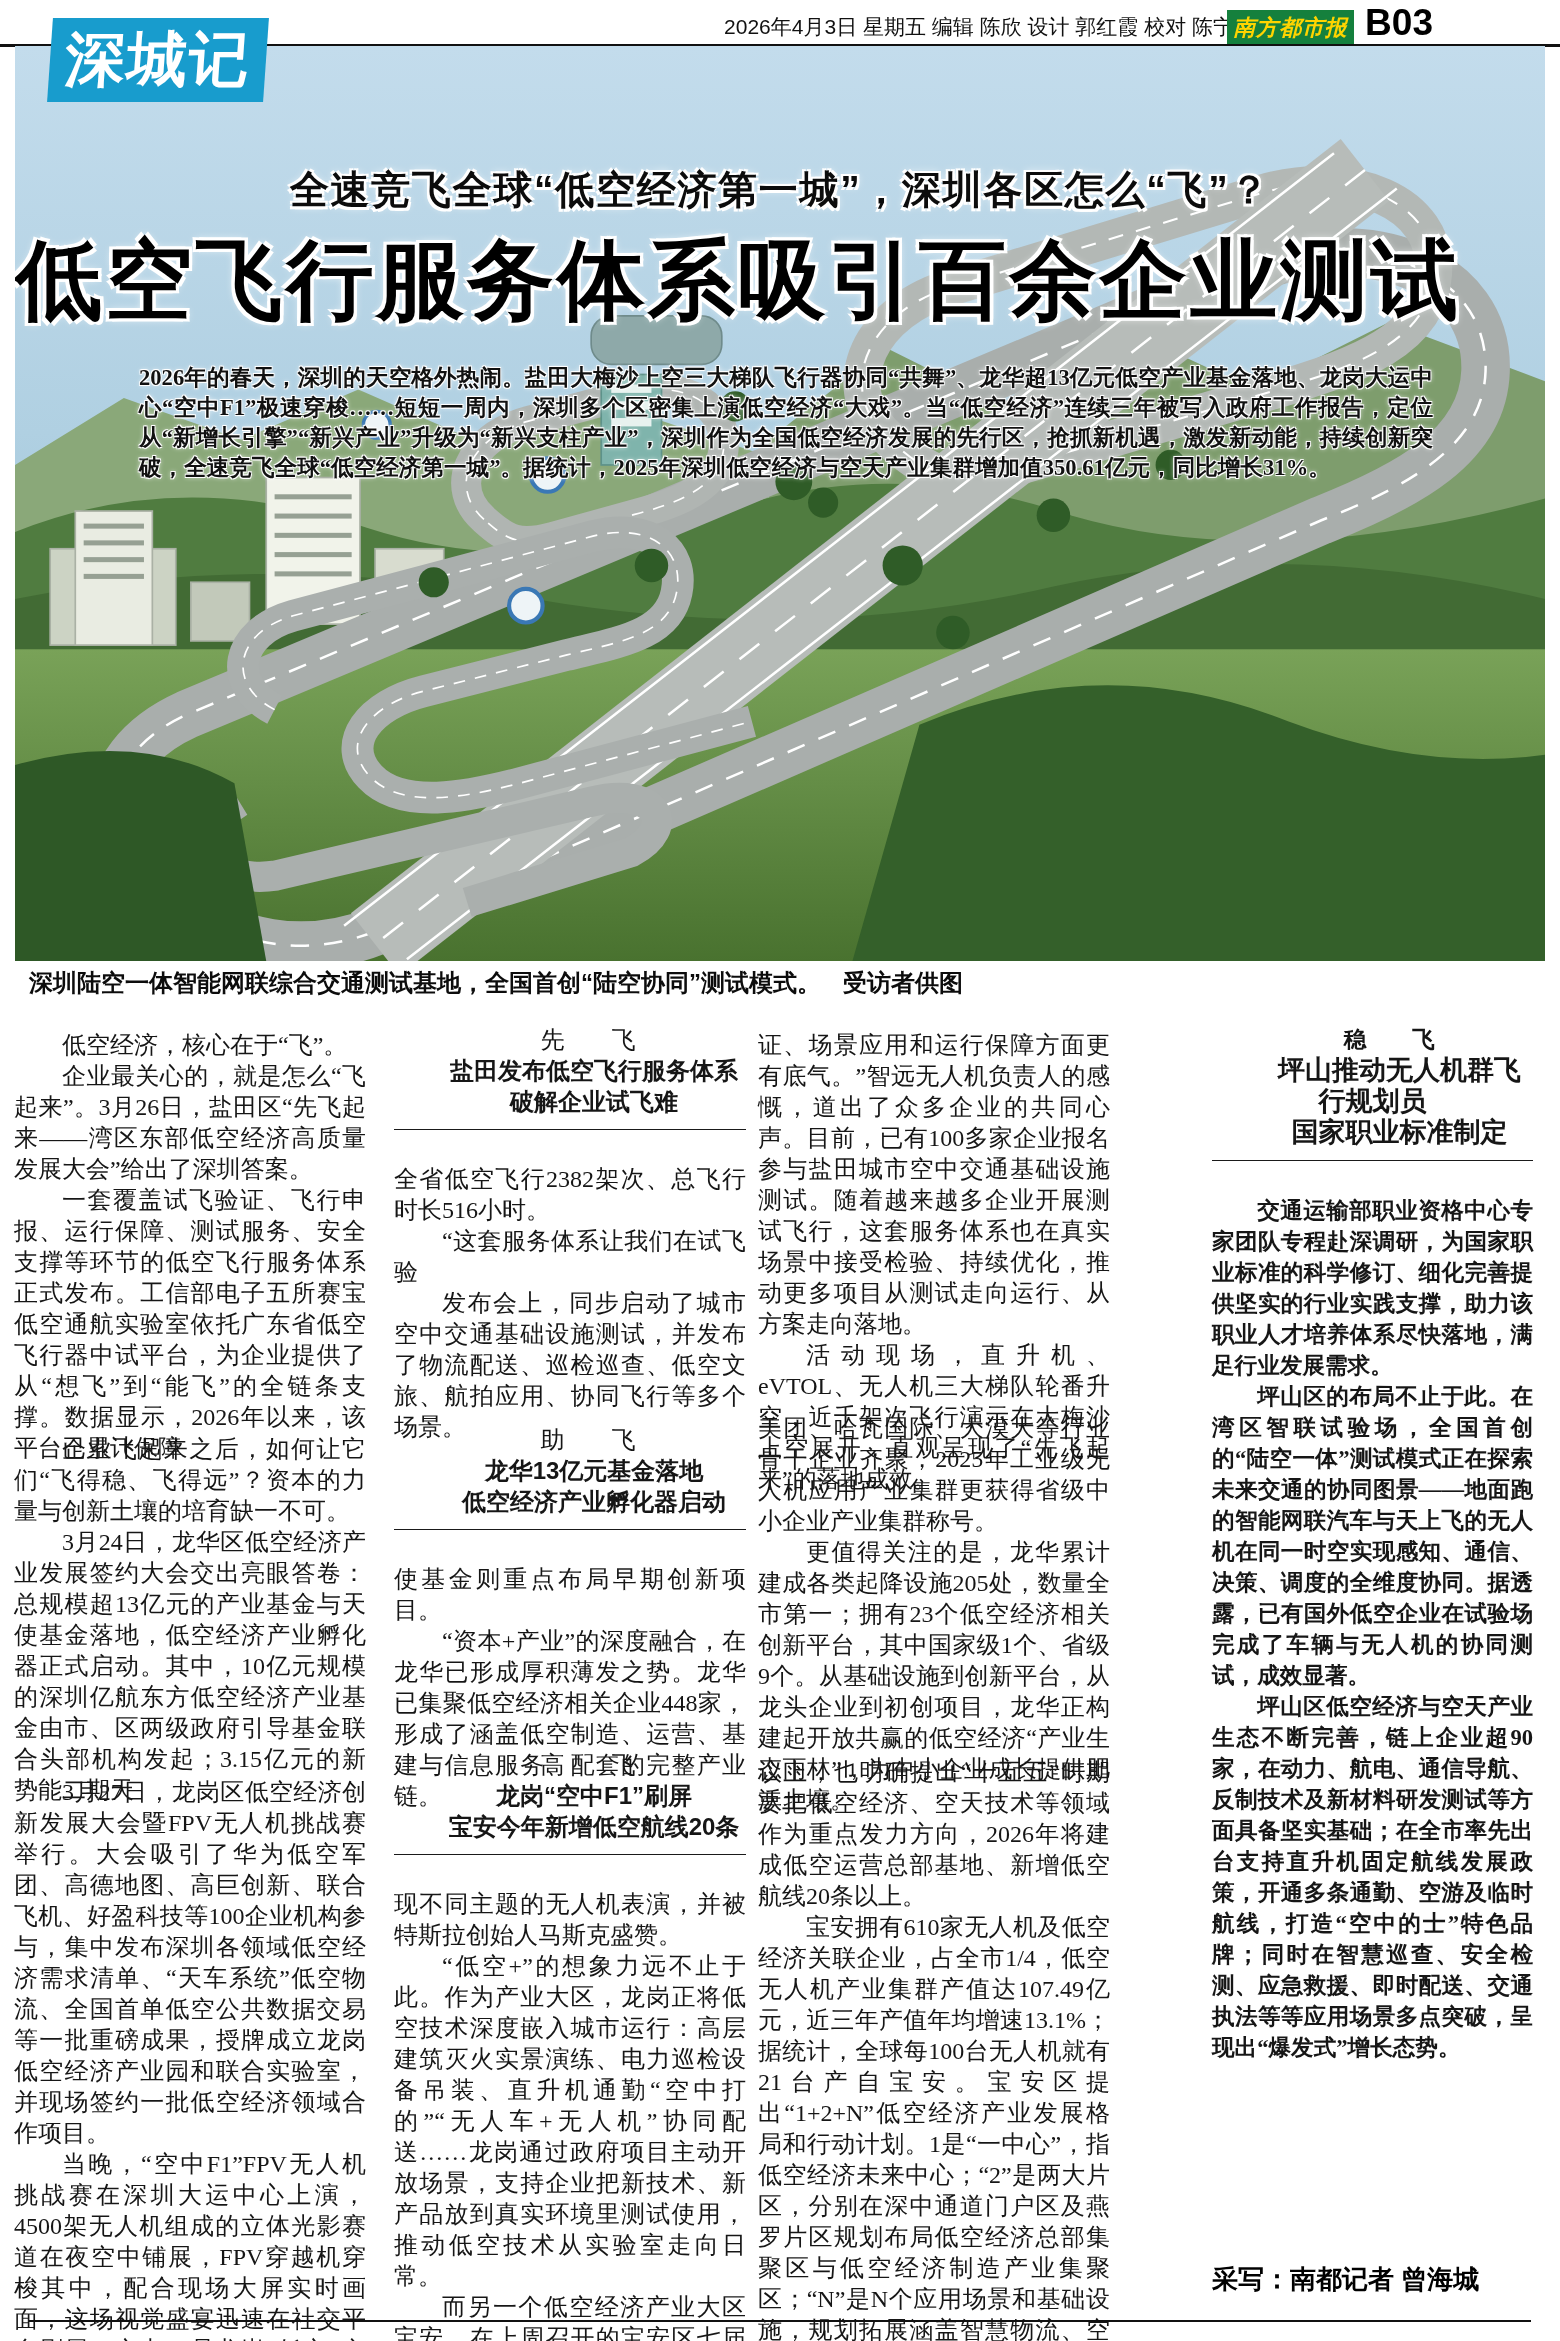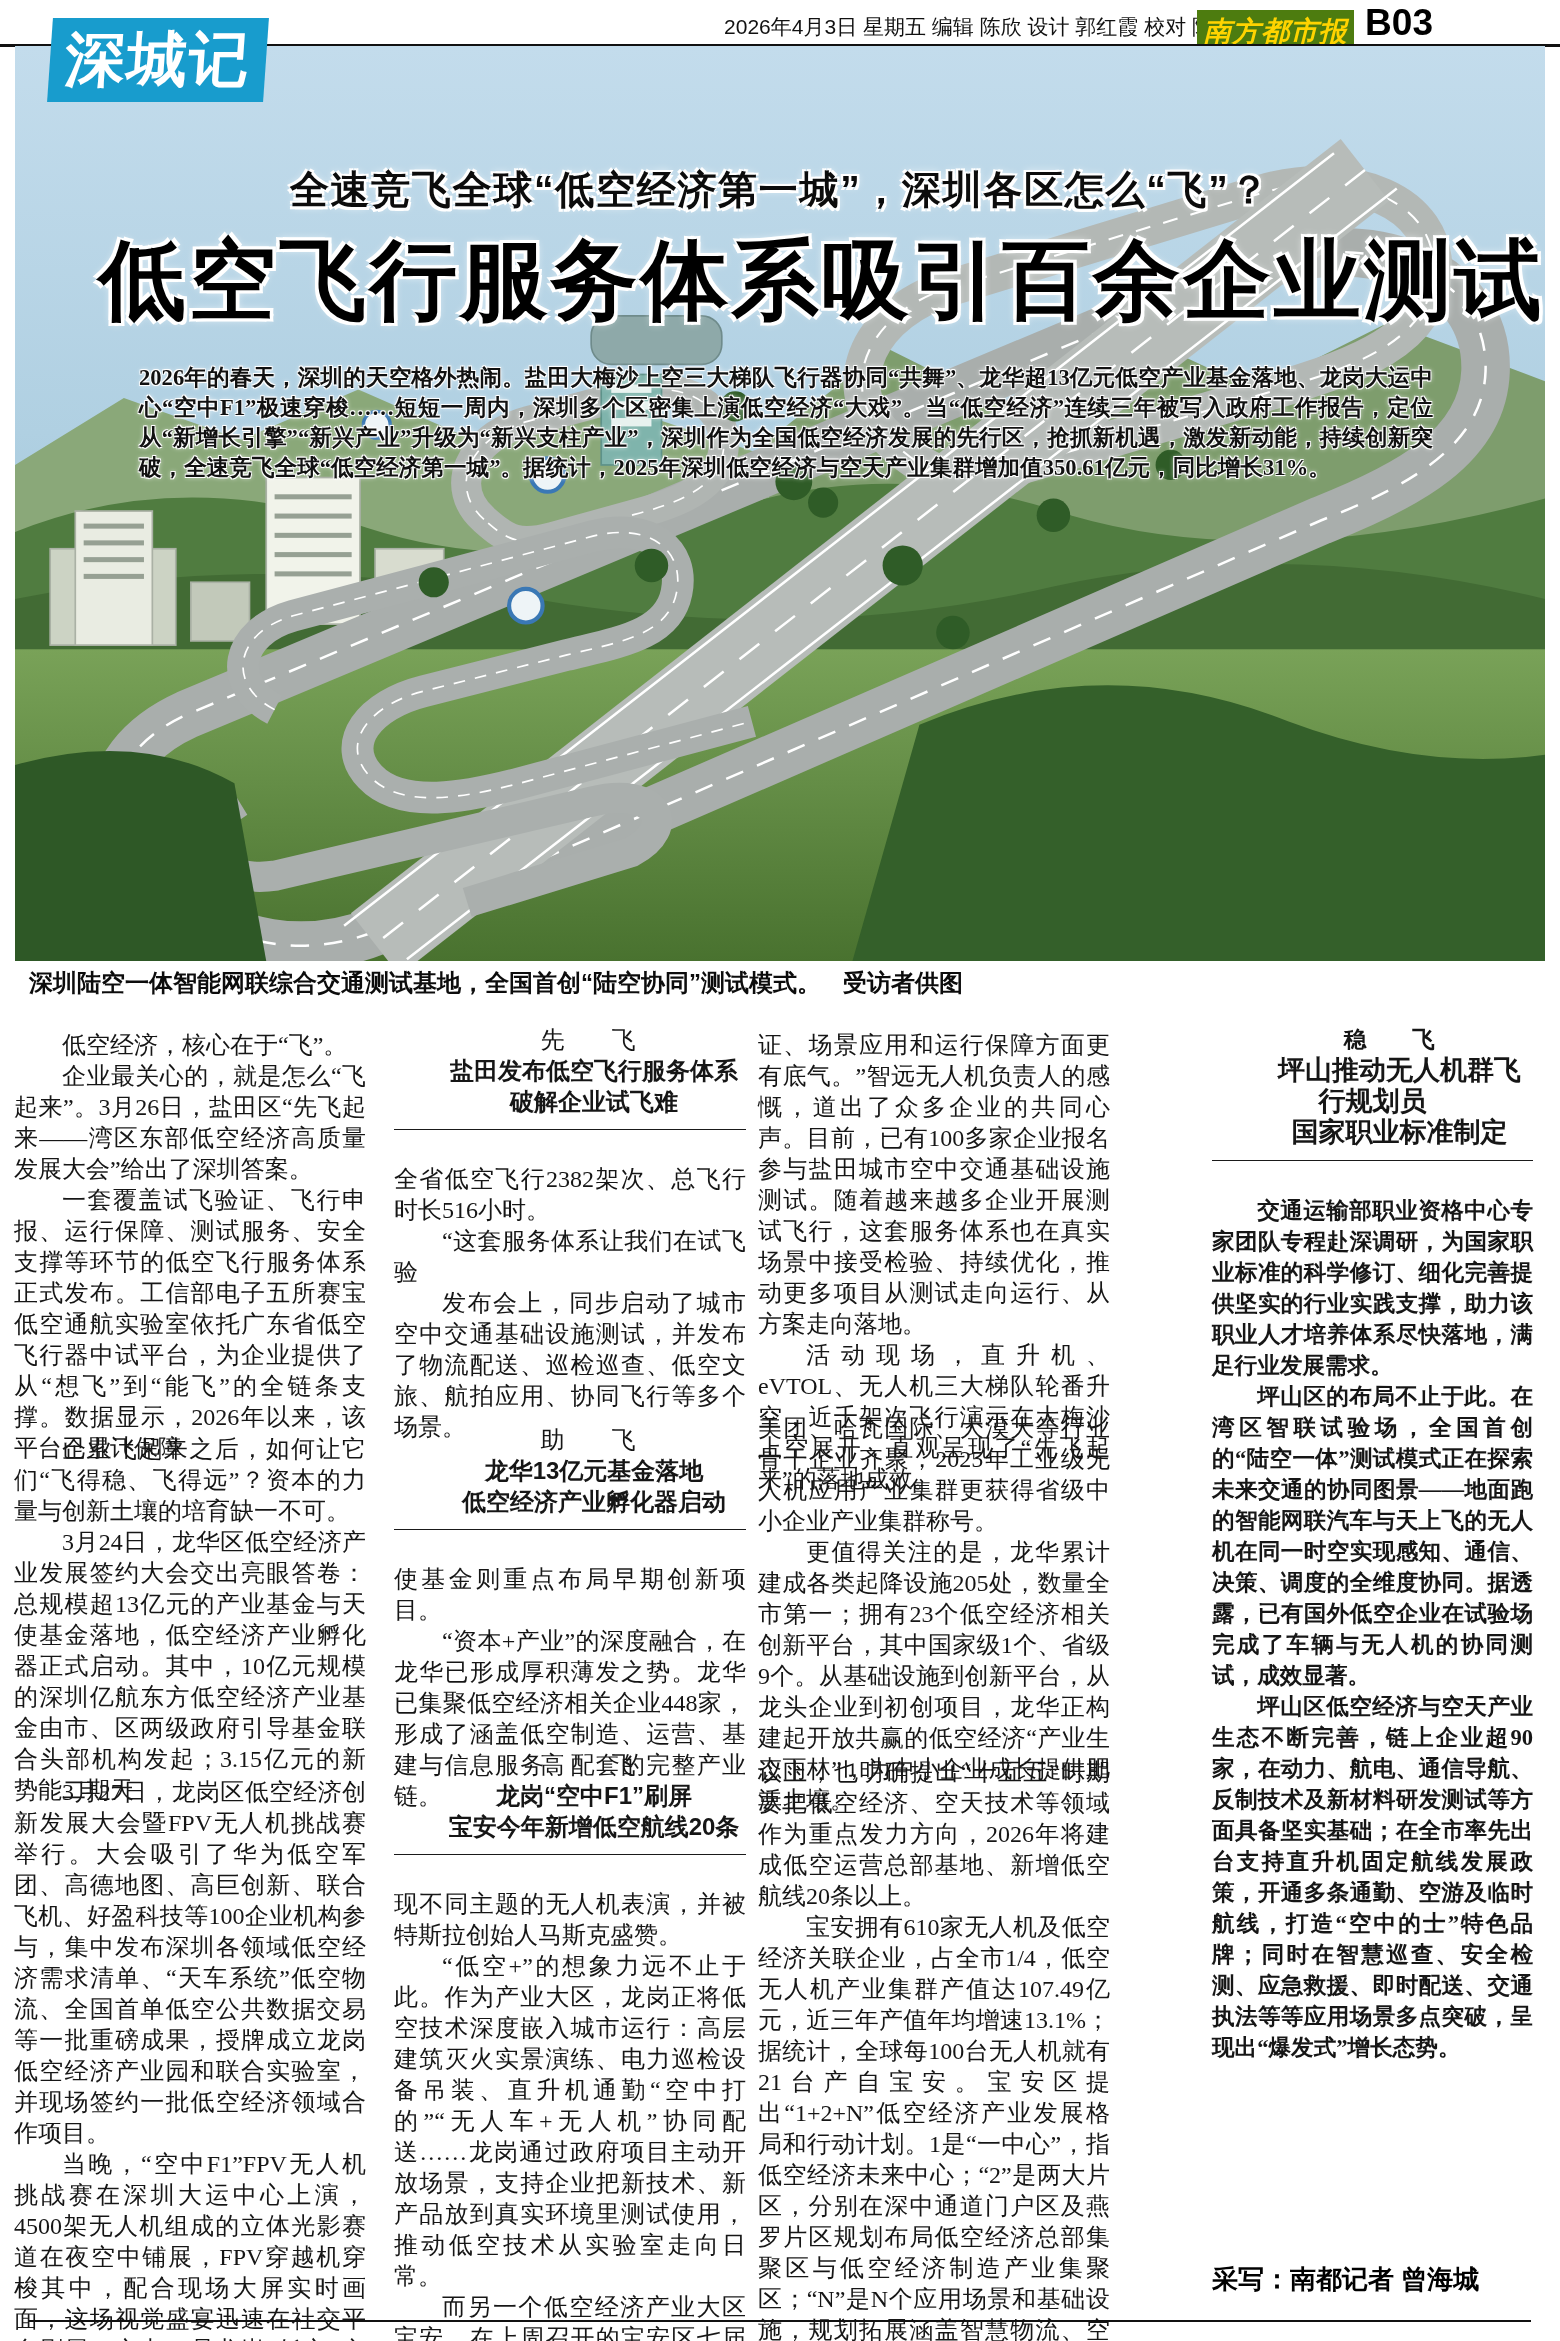--- a/index.html
+++ b/index.html
@@ -8,22 +8,22 @@
     font-family:"Liberation Serif", serif;color:#1a1a1a;overflow:hidden;
   }
   
   .topbar{position:absolute;left:0;top:0;width:1448px;height:46px;}
   .toprule{position:absolute;left:0;top:44px;width:1560px;height:2.5px;background:#111;}
   .dateline{
     position:absolute;right:214px;top:13.4px;font-family:"Liberation Sans",sans-serif;
     font-size:21px;color:#111;white-space:nowrap;
   }
   .brandbox{
-    position:absolute;right:94px;top:10px;background:#4d7c0f;color:#ffd400;
-    font-family:"Liberation Sans",sans-serif;font-weight:bold;font-size:28px;
+    position:absolute;right:94px;top:10px;background:#15803d;color:#ffd400;
+    font-family:"Liberation Sans",sans-serif;font-weight:bold;font-size:22px;
     padding:2.5px 6.7px;letter-spacing:0.8px;font-style:italic;
   }
   .pageno{
     position:absolute;right:15px;top:1.7px;font-family:"Liberation Sans",sans-serif;
     font-weight:900;font-size:37px;color:#000;
   }
   .sectiontag{
     position:absolute;left:50px;top:18.4px;width:216px;height:84px;background:#189ccd;
     color:#fff;font-family:"Liberation Sans",sans-serif;font-weight:900;font-size:60px;
     display:flex;align-items:center;justify-content:center;z-index:5;
@@ -32,21 +32,21 @@
   
   .photo{position:absolute;left:15px;top:46px;width:1530px;height:915px;overflow:hidden;}
   .photo svg{position:absolute;left:0;top:0;width:100%;height:100%;}
   .kicker{
     position:absolute;left:0;top:117px;width:100%;text-align:center;
     font-family:Liberation Sans, sans-serif;font-weight:900;font-size:39px;color:#0c0c0c;
     letter-spacing:1.7px;
     text-shadow:-2.5px -2.5px 0 #fff,2.5px -2.5px 0 #fff,-2.5px 2.5px 0 #fff,2.5px 2.5px 0 #fff,0 0 8.4px #fff;
   }
   .mainhead{
-    position:absolute;left:0;top:176px;width:100%;text-align:right;
+    position:absolute;left:0;top:176px;width:100%;text-align:left;
     font-family:"Liberation Sans",sans-serif;font-weight:900;font-size:87px;color:#000;
     letter-spacing:3.4px;white-space:nowrap;
     text-shadow:-3.4px -3.4px 0 #fff,3.4px -3.4px 0 #fff,-3.4px 3.4px 0 #fff,3.4px 3.4px 0 #fff,0 0 10px #fff;
   }
   .lead{
     position:absolute;left:124px;top:317px;width:1294px;
     font-family:"Liberation Serif",serif;font-weight:700;font-size:22.6px;line-height:30px;
     color:#111;text-align:justify;
     text-shadow:-0.8px -0.8px 0 #fff,0.8px 0.8px 0 #fff,-0.8px 0.8px 0 #fff,0.8px -0.8px 0 #fff,0 0 5px #fff;
   }

